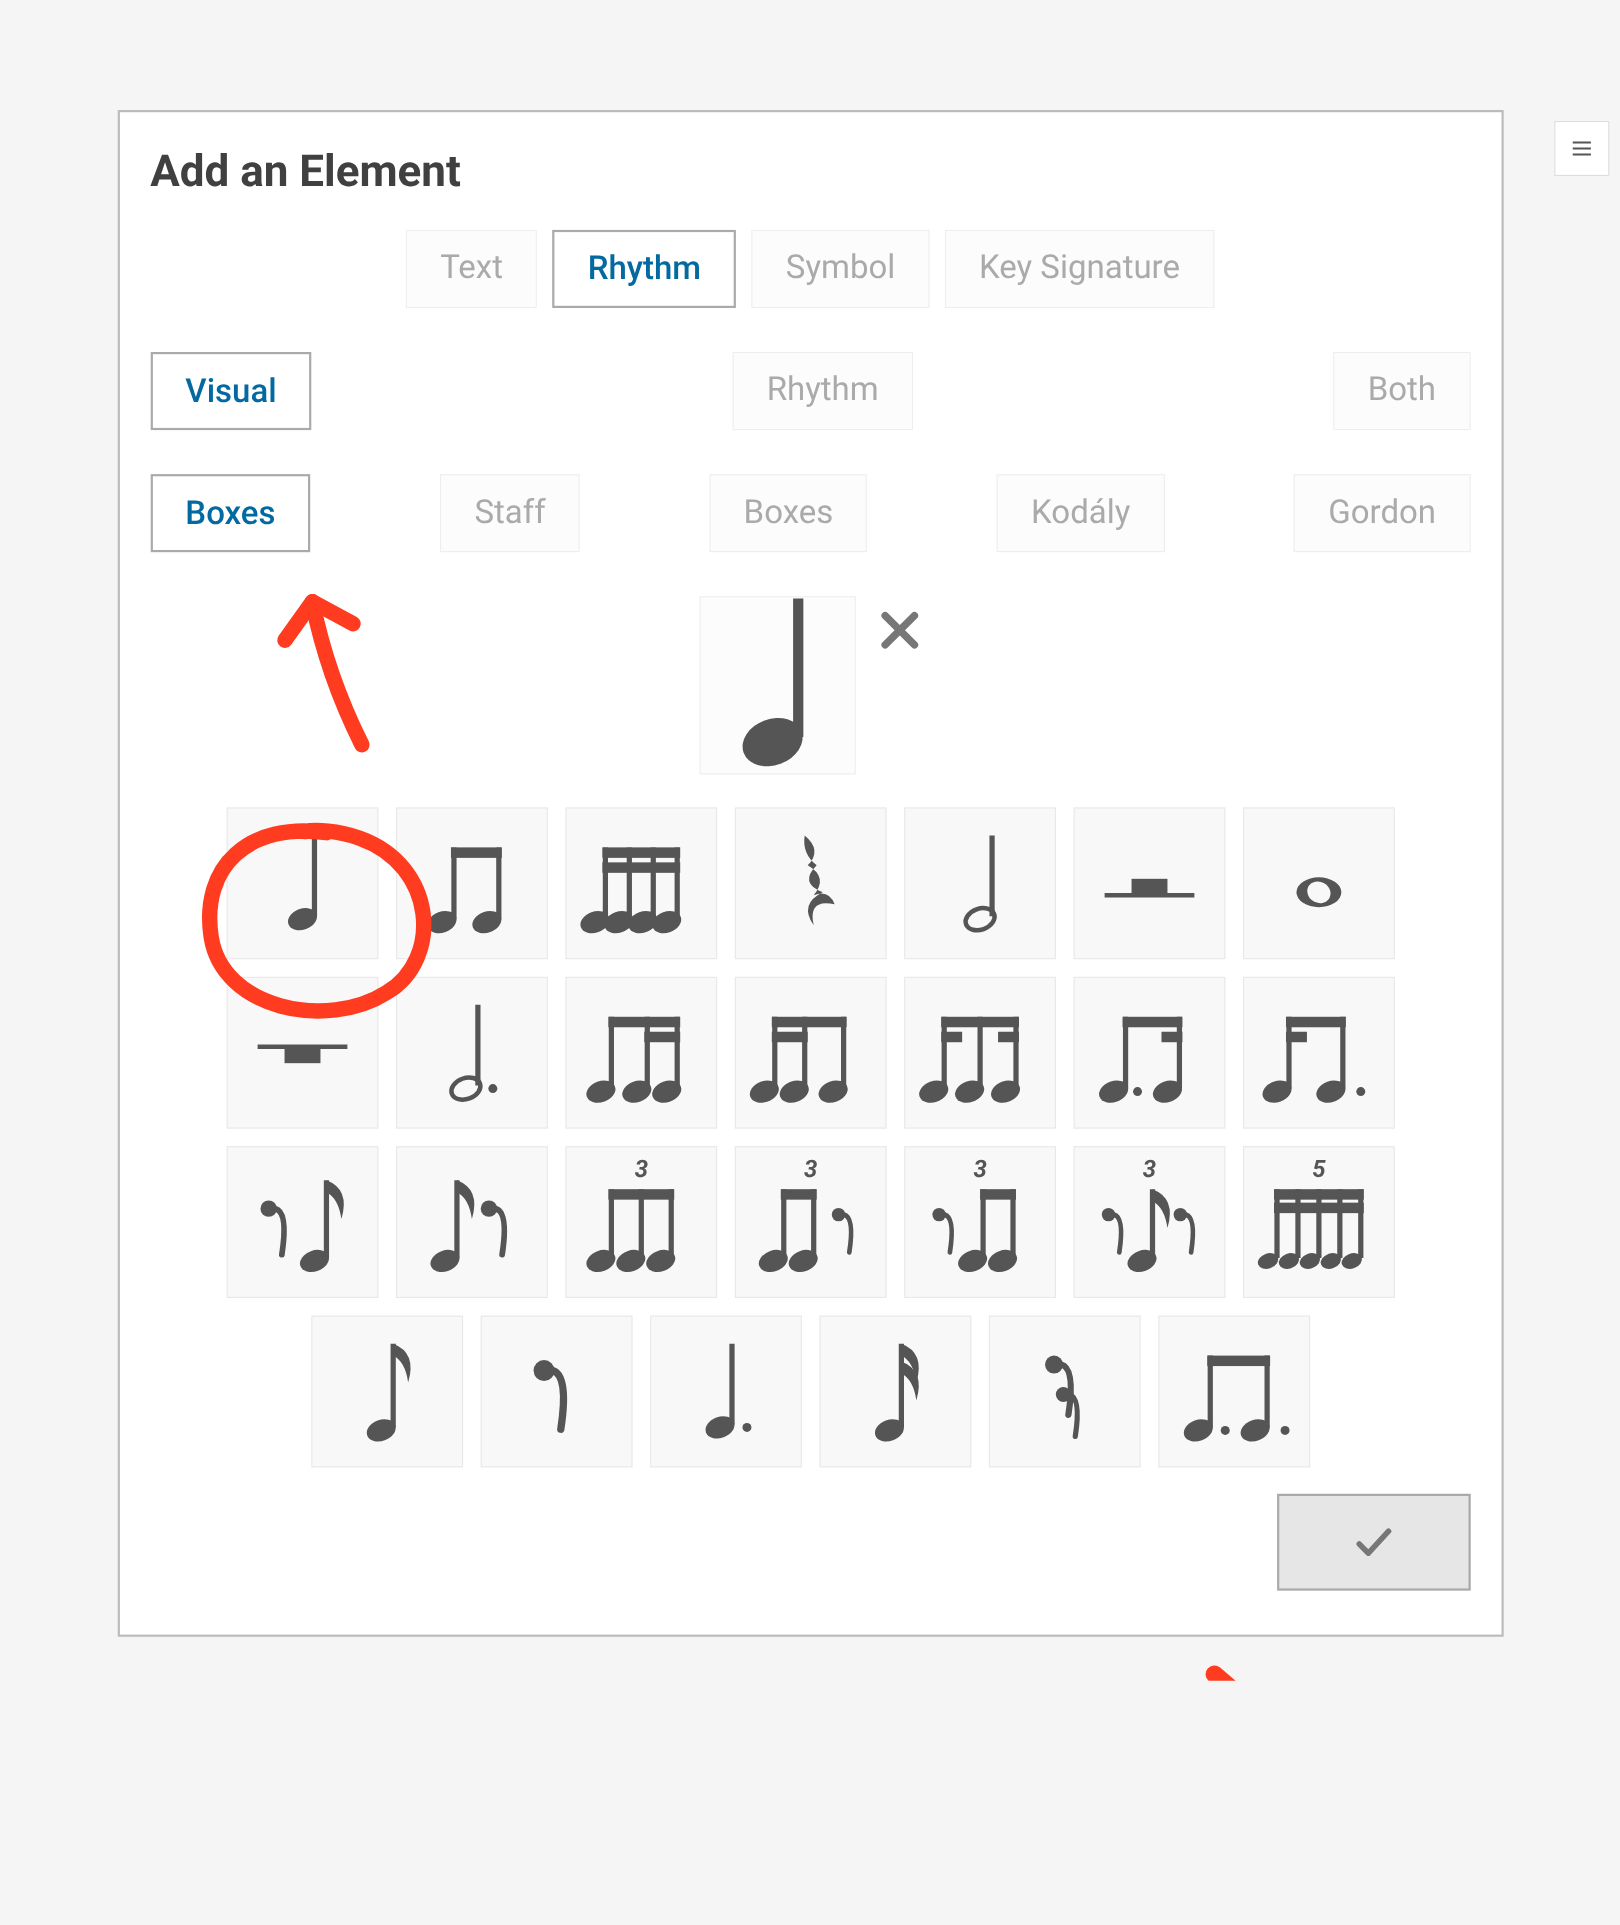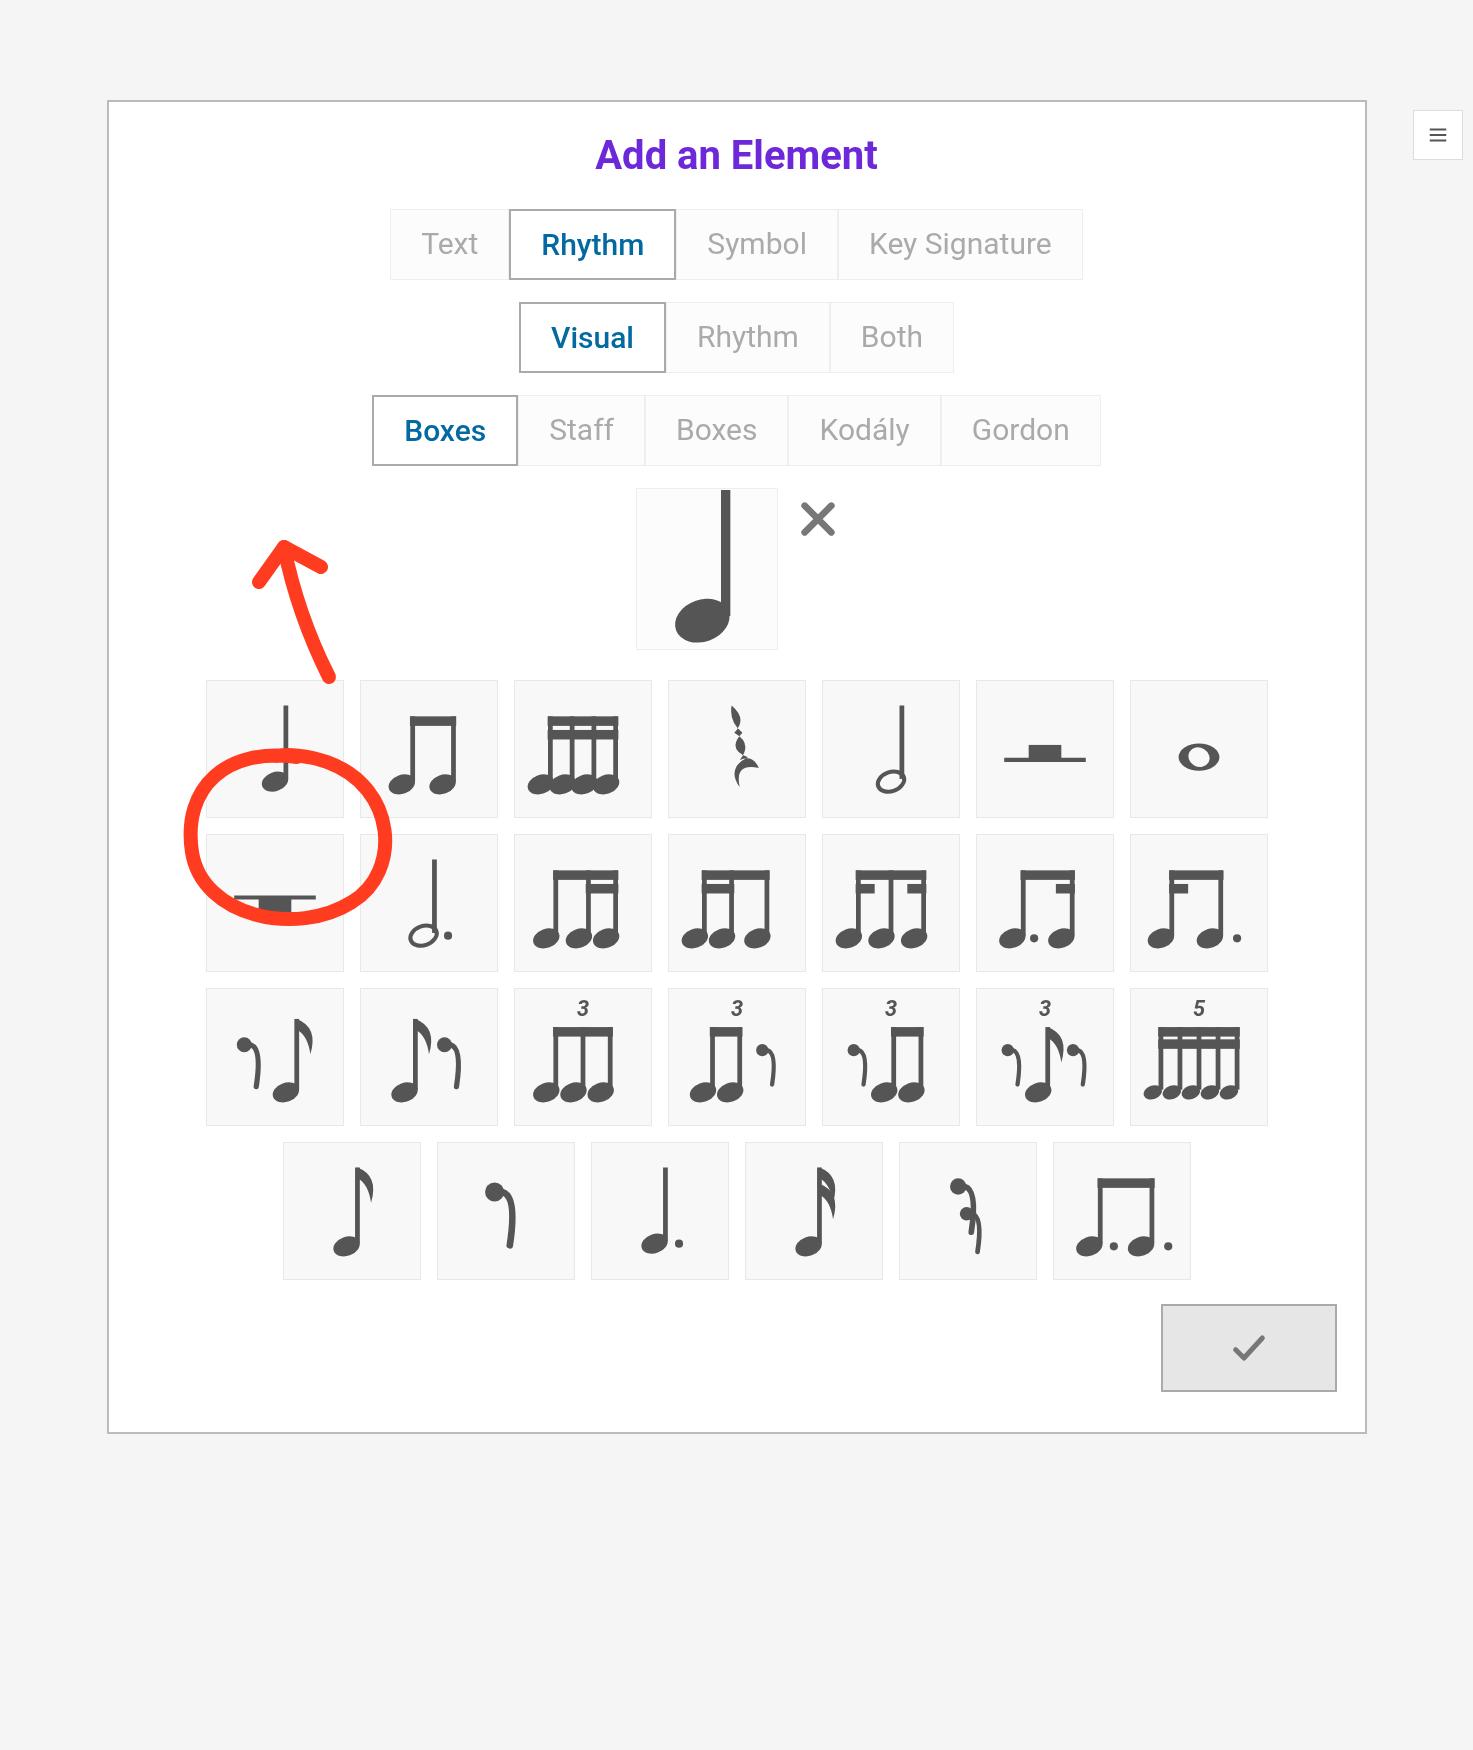--- a/index.html
+++ b/index.html
@@ -1,23 +1,23 @@
 <!DOCTYPE html>
 <html><head>
 <meta charset="utf-8">
 <style>
   html,body{margin:0;padding:0;background:#f5f5f5;font-family:-apple-system,BlinkMacSystemFont,"Segoe UI",Roboto,Helvetica,Arial,sans-serif;color:#555}
   .page{position:relative;width:1473px}
   .hamburger{position:absolute;top:10px;right:10px;width:48px;height:48px;border:1px solid #ddd;display:flex;align-items:center;justify-content:center;background:#fff}
   .hamburger svg{width:22px;height:22px}
   .panel{margin:100px auto 40px auto;width:1260px;border:2px solid #bbb;background:#fff;padding:30px 28px 40px 28px;box-sizing:border-box;position:relative}
-  .title{text-align:center;font-size:40px;font-weight:700;color:#6d28d9;margin-bottom:30px}
-  .tab-row{display:flex;margin-bottom:22px}
+  .title{font-size:40px;font-weight:700;color:#404040;margin-bottom:30px}
+  .tab-row{display:flex;gap:14px;margin-bottom:40px}
   .tab-row.center{justify-content:center}
-  .tab-row.left{justify-content:center}
+  .tab-row.left{justify-content:space-between}
   .tab{padding:16px 30px;font-size:30px;color:#aaa;background:#fcfcfc;border:1px solid #eee;cursor:pointer;user-select:none}
   .tab.selected{border:2px solid #aaa;color:#0369a1;background:#fff;font-weight:500}
   .preview-row{display:flex;justify-content:center;align-items:flex-start;gap:20px;margin-bottom:30px;position:relative}
   .preview-box{width:140px;height:160px;background:#fcfcfc;border:1px solid #eee;display:flex;align-items:center;justify-content:center}
   .clear-x{font-size:48px;color:#888;font-weight:700;margin-top:6px;cursor:pointer}
   .grid{display:flex;flex-wrap:wrap;gap:16px;justify-content:center;margin-bottom:24px}
   .cell{width:136px;height:136px;background:#f8f8f8;border:1px solid #e8e8e8;display:flex;align-items:center;justify-content:center;cursor:pointer;position:relative}
   .cell svg{width:100%;height:100%}
   .actions{display:flex;justify-content:flex-end}
   .confirm{width:172px;height:84px;background:#e6e6e6;border:2px solid #aaa;display:flex;align-items:center;justify-content:center;cursor:pointer}

